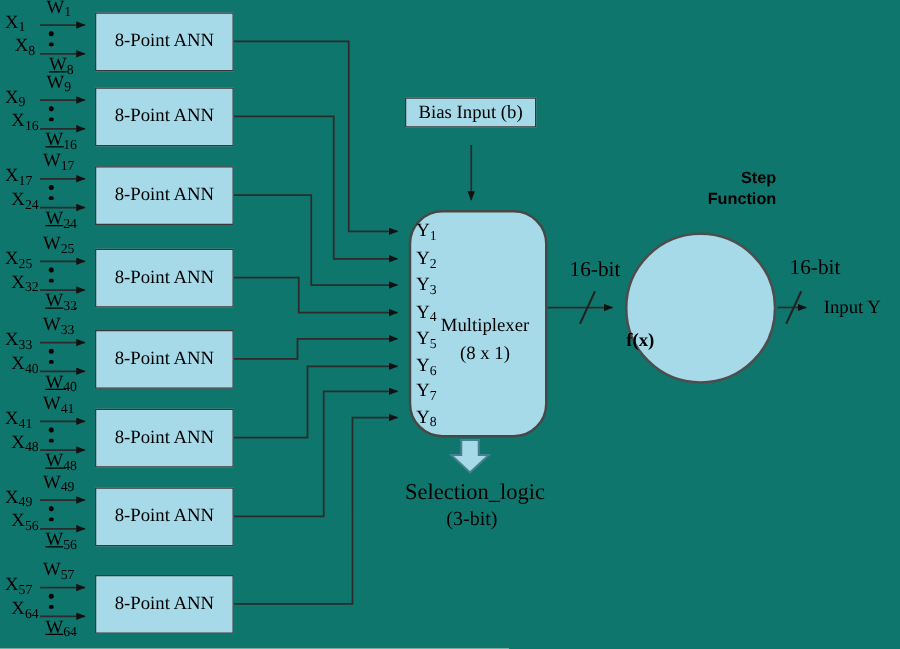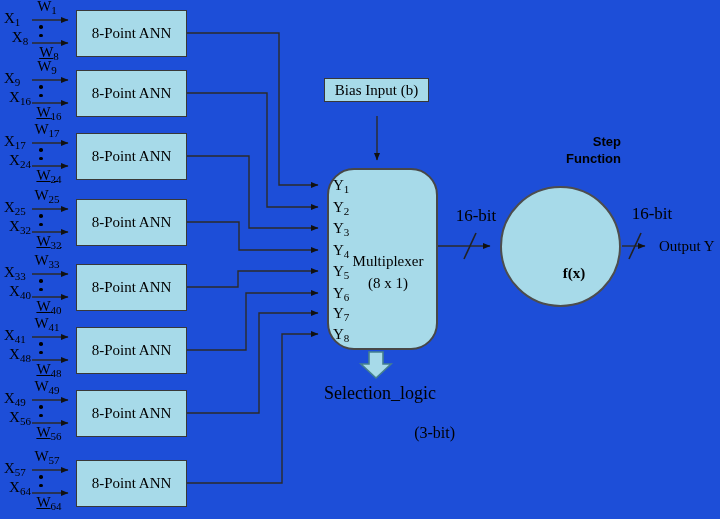--- a/index.html
+++ b/index.html
@@ -3,21 +3,21 @@
 <meta charset="utf-8">
 <style>
   :root{
     --node-fill:#a7dae9;
     --node-border:#383838;
     --wire:#2b2b2b;
     --block-arrow-border:#46818f;
   }
   html,body{margin:0;padding:0;background:#ffffff;}
   #stage{
-    position:relative;width:720px;height:519px;background:#1d4ed8;
+    position:relative;width:720px;height:519px;background:#0f766e;
     font-family:"Liberation Serif","DejaVu Serif",serif;color:#000;overflow:hidden;
   }
   #wiring{position:absolute;left:0;top:0;z-index:1;}
   .ann-row{position:absolute;left:0;width:200px;height:72px;z-index:2;}
   .lbl{position:absolute;font-size:15px;line-height:15px;white-space:nowrap;}
   .ss{font-size:11px;line-height:11px;vertical-align:-3px;}
   .w-top{left:28px;top:1px;width:38px;text-align:center;}
   .x-top{left:4px;top:13px;width:34px;text-align:left;}
   .x-bot{left:3px;top:32px;width:34px;text-align:center;}
   .w-bot{left:30px;top:47px;width:38px;text-align:center;text-decoration:underline;}
@@ -49,29 +49,29 @@
   #mux-inputs .ylabel{left:333px;}
   .circle{
     position:absolute;left:500px;top:186px;width:121px;height:121px;border-radius:50%;
     background:var(--node-fill);border:2px solid #4d4d4d;box-sizing:border-box;z-index:2;
   }
   .step-title{
     position:absolute;left:501px;top:133px;width:120px;text-align:right;
     font-family:"Liberation Sans","DejaVu Sans",sans-serif;font-size:13px;
     font-weight:600;line-height:17px;z-index:3;
   }
-  .fx{position:absolute;left:514px;top:265px;width:120px;text-align:center;
+  .fx{position:absolute;left:501px;top:265px;width:120px;
       font-size:15px;font-weight:bold;z-index:3;}
   .bus-label{position:absolute;width:80px;text-align:center;font-size:17px;z-index:3;}
   .bus-left{left:436px;top:206px;}
   .bus-right{left:612px;top:204px;}
   .output-label{position:absolute;left:659px;top:238px;font-size:15px;z-index:3;white-space:nowrap;}
   .sel-line1{position:absolute;left:300px;top:383px;width:160px;text-align:center;
              font-size:18px;z-index:3;}
-  .sel-line2{position:absolute;left:300px;top:424px;width:155px;text-align:right;
+  .sel-line2{position:absolute;left:300px;top:407px;width:155px;text-align:center;
              font-size:16px;z-index:3;}
 </style>
 </head>
 <body>
 
 <div id="stage">
 
   <svg id="wiring" width="720" height="519" viewBox="0 0 720 519">
     <defs>
       <marker id="arr" markerWidth="8" markerHeight="7" refX="7" refY="3" orient="auto" markerUnits="userSpaceOnUse">
@@ -269,15 +269,15 @@
   <div class="bus-label bus-left">16-bit</div>
   <div class="bus-label bus-right">16-bit</div>
 
   <div class="step-title">
     <div>Step</div>
     <div>Function</div>
   </div>
   <div class="circle"></div>
   <div class="fx">f(x)</div>
 
-  <div class="output-label">Output Y</div>
+  <div class="output-label">Input Y</div>
 
 </div>
 
 </body></html>

